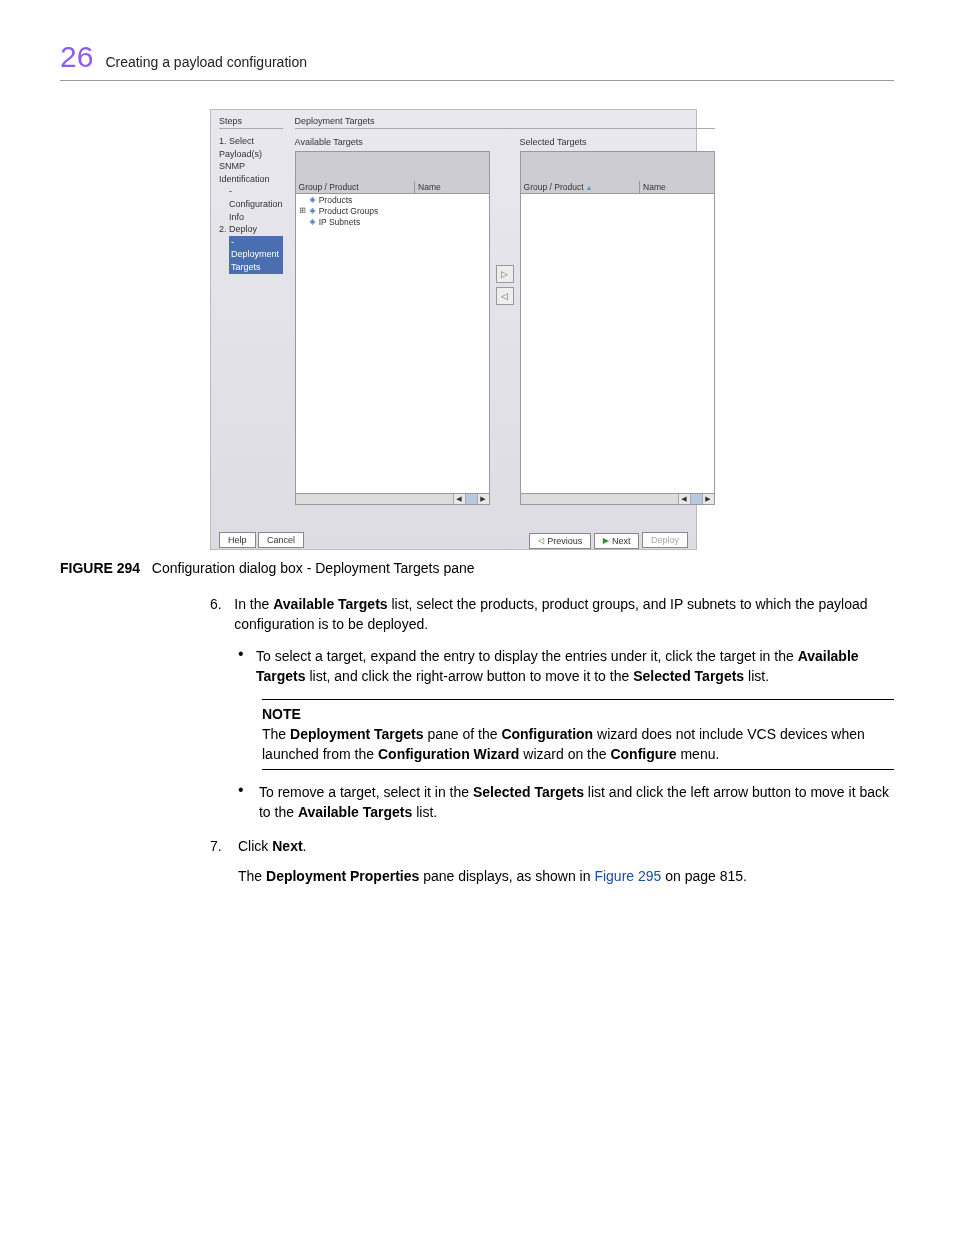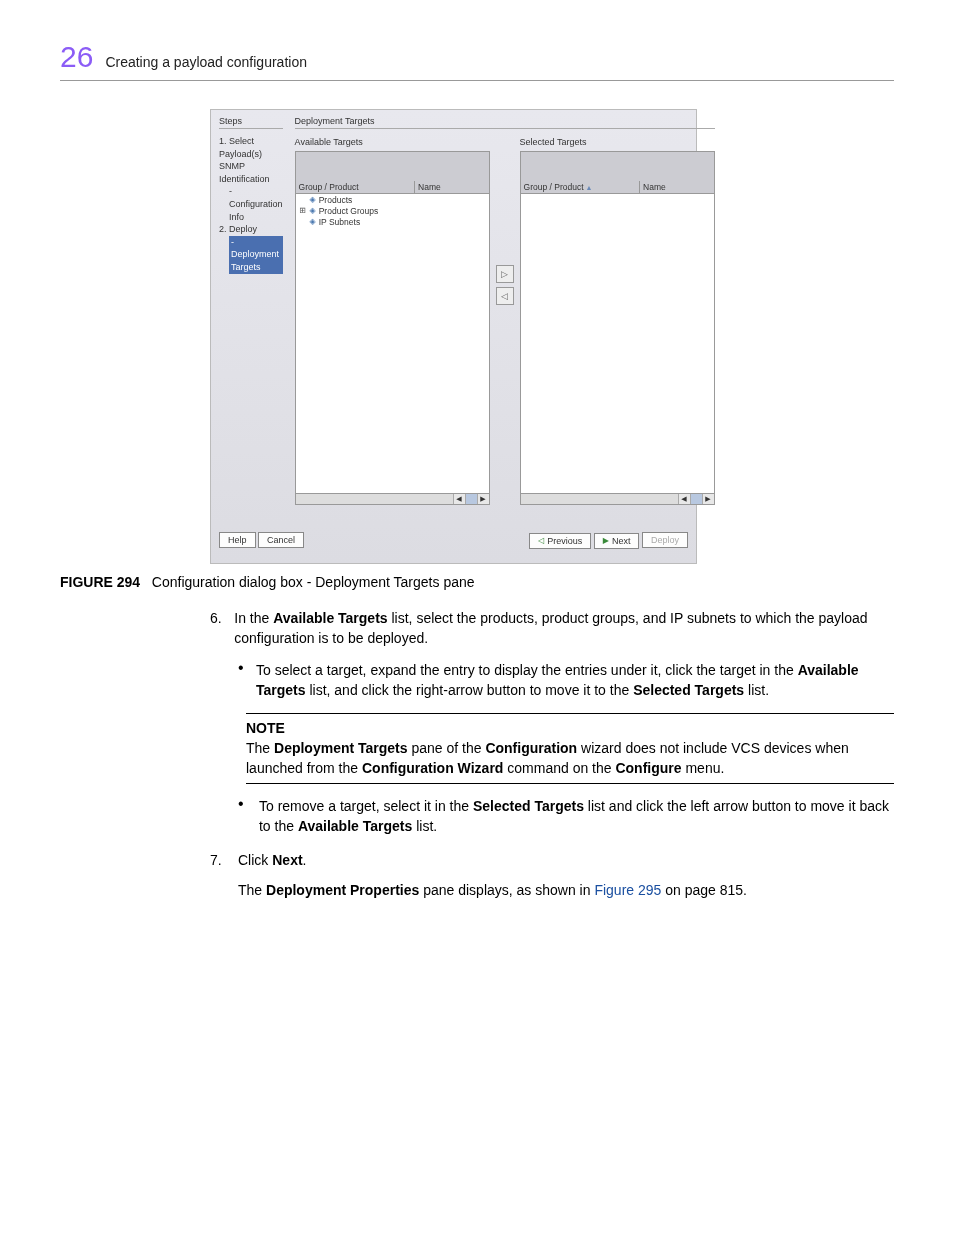--- a/index.html
+++ b/index.html
@@ -31,21 +31,21 @@
   }
 
   
   .dialog {
     margin-left: 150px;
     width: 487px;
     background: linear-gradient(#e8e8ee, #dcdce2);
     border: 1px solid #bbb;
     font-size: 9px;
     color: #333;
-    padding: 6px 8px 14px 8px;
+    padding: 6px 8px 0 8px;
   }
   .dialog-top {
     display: flex;
     gap: 12px;
   }
   .steps-panel {
     width: 130px;
   }
   .panel-title {
     font-size: 9px;
@@ -144,21 +144,21 @@
   .figure-caption {
     margin-top:10px; font-size:14px;
   }
   .content { margin-left:150px; margin-top:18px; line-height:1.45; }
   .num-item { display:flex; gap:10px; margin-top:14px; }
   .num-item .num { width:18px; }
   .bullet-item { display:flex; gap:10px; margin-left:28px; margin-top:12px; }
   .bullet-item .bul { width:14px; font-size:16px; line-height:1; }
   .para-indent { margin-left:52px; margin-top:12px; }
   .note-box {
-    margin-left:36px; margin-top:12px;
+    margin-left:52px; margin-top:12px;
     border-top:1px solid #000; border-bottom:1px solid #000;
     padding:4px 0;
   }
   .note-title { font-weight:bold; }
   .follow { margin-left:28px; margin-top:10px; }
   .link { color:#1a4fa0; }
   b { font-weight:bold; }
 </style>
 </head>
 <body>
@@ -274,21 +274,21 @@
 
   <div class="bullet-item">
     <div class="bul">•</div>
     <div><span>To select a target, expand the entry to display the entries under it, click the target in the </span><b>Available Targets</b><span> list, and click the right-arrow button to move it to the </span><b>Selected Targets</b><span> list.</span></div>
   </div>
 
 
   <div class="note-box">
     <div class="note-title">NOTE</div>
     <div>
-      <span>The </span><b>Deployment Targets</b><span> pane of the </span><b>Configuration</b><span> wizard does not include VCS devices when launched from the </span><b>Configuration Wizard</b><span> command on the </span><b>Configure</b><span> menu.</span>
+      <span>The </span><b>Deployment Targets</b><span> pane of the </span><b>Configuration</b><span> wizard does not include VCS devices when launched from the </span><b>Configuration Wizard</b><span> wizard on the </span><b>Configure</b><span> menu.</span>
     </div>
   </div>
 
   <div class="bullet-item">
     <div class="bul">•</div>
     <div><span>To remove a target, select it in the </span><b>Selected Targets</b><span> list and click the left arrow button to move it back to the </span><b>Available Targets</b><span> list.</span></div>
   </div>
 
   <div class="num-item">
     <div class="num">7.</div>

